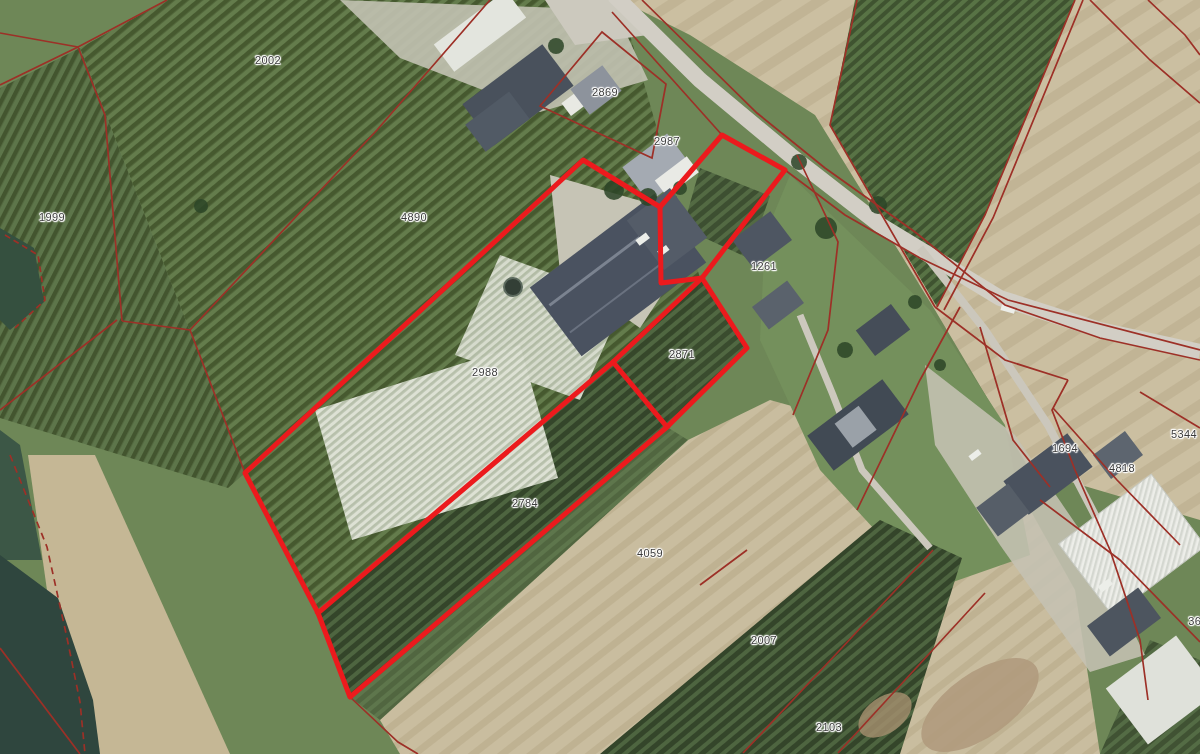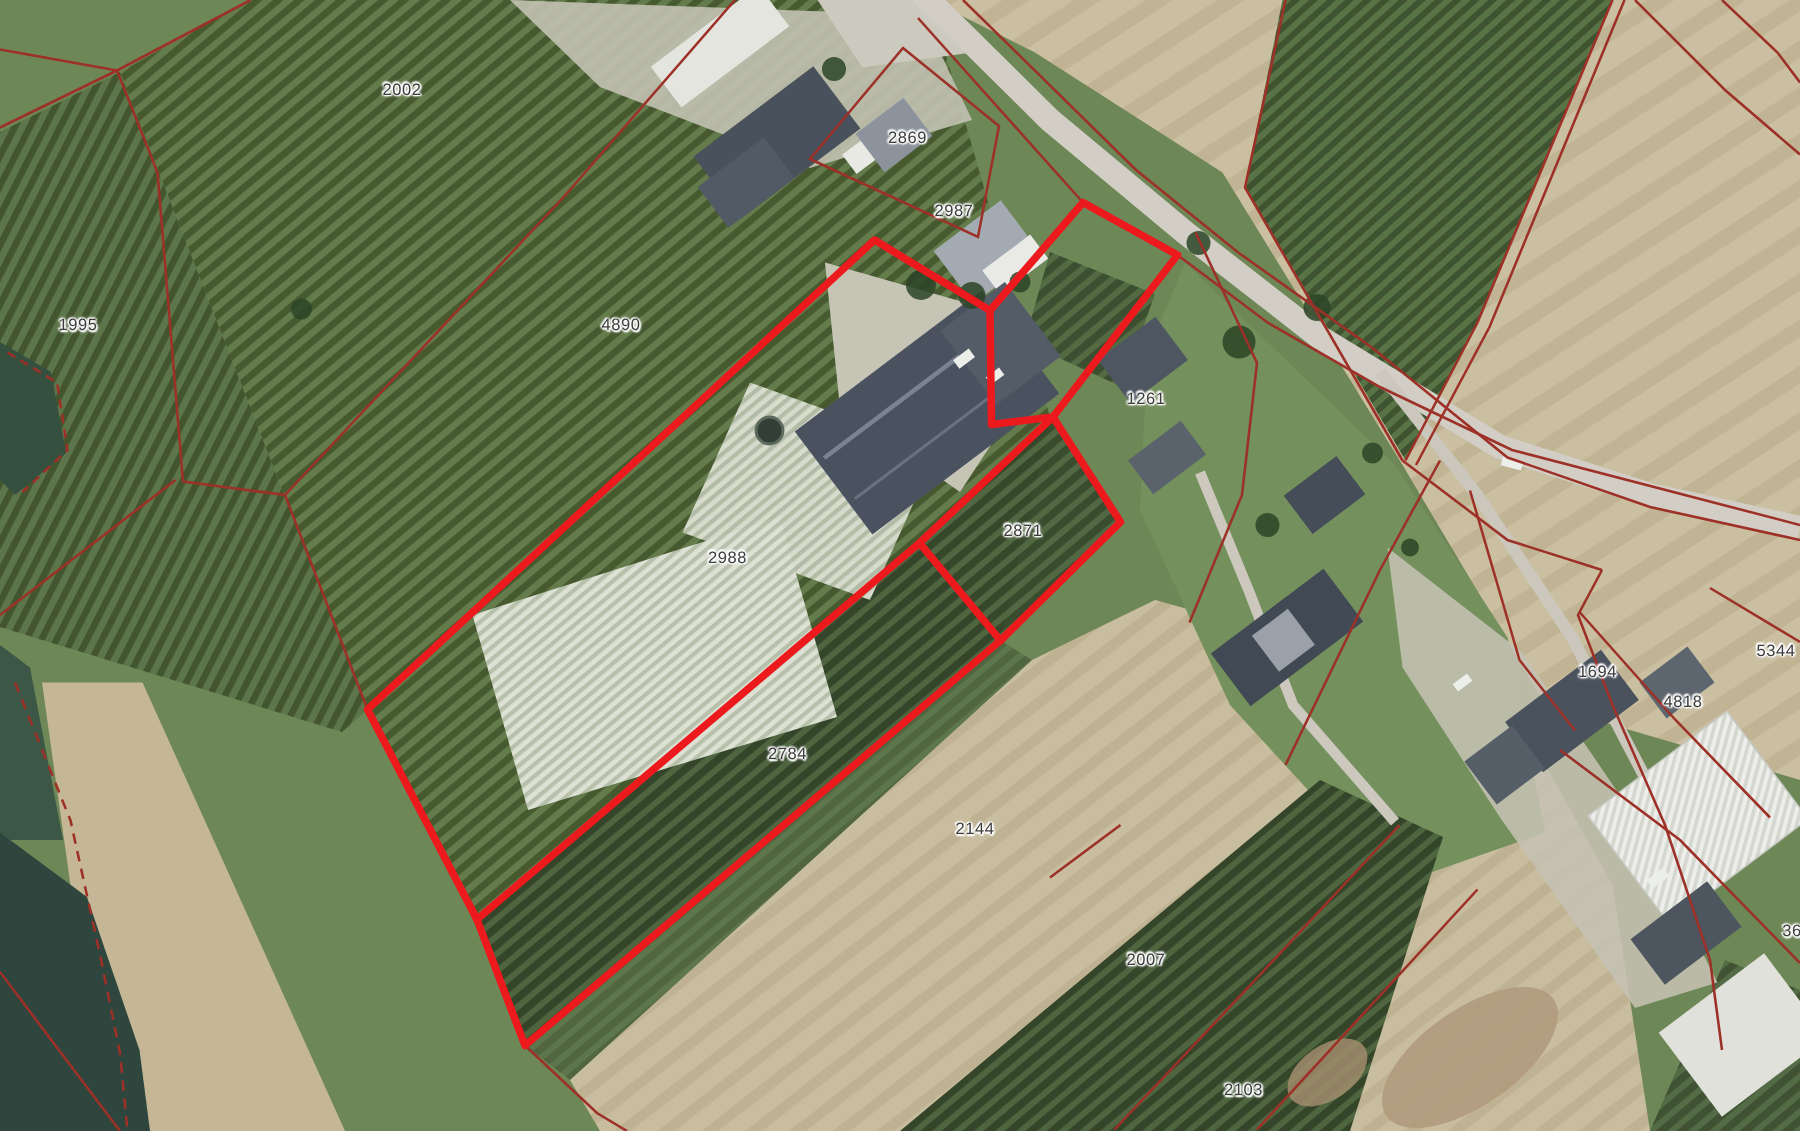--- a/index.html
+++ b/index.html
@@ -187,29 +187,29 @@
 
   <g stroke="#ec1a1d" stroke-width="5" fill="none" stroke-linejoin="round" stroke-linecap="square">
     <polygon points="583,160 660,207 722,135 785,170 702,278 747,348 667,427 350,697 318,613 245,473"></polygon>
     <polyline points="660,207 661,283 702,278"></polyline>
     <polyline points="702,278 613,362 667,427"></polyline>
     <polyline points="613,362 318,613"></polyline>
   </g>
 </svg>
 
 <div class="plabel" style="left:268px;top:60px">2002</div>
-<div class="plabel" style="left:52px;top:217px">1995</div>
+<div class="plabel" style="left:52px;top:217px">1999</div>
 <div class="plabel" style="left:414px;top:217px">4890</div>
 <div class="plabel" style="left:605px;top:92px">2869</div>
-<div class="plabel" style="left:636px;top:141px">2987</div>
+<div class="plabel" style="left:667px;top:141px">2987</div>
 <div class="plabel" style="left:764px;top:266px">1261</div>
 <div class="plabel" style="left:682px;top:354px">2871</div>
 <div class="plabel" style="left:485px;top:372px">2988</div>
 <div class="plabel" style="left:525px;top:503px">2784</div>
-<div class="plabel" style="left:650px;top:553px">2144</div>
+<div class="plabel" style="left:650px;top:553px">4059</div>
 <div class="plabel" style="left:1065px;top:448px">1694</div>
 <div class="plabel" style="left:1122px;top:468px">4818</div>
 <div class="plabel" style="left:1184px;top:434px">5344</div>
 <div class="plabel" style="left:764px;top:640px">2007</div>
 <div class="plabel" style="left:829px;top:727px">2103</div>
 <div class="plabel" style="left:1198px;top:621px">369</div>
 
 </div>
 
 </body></html>

